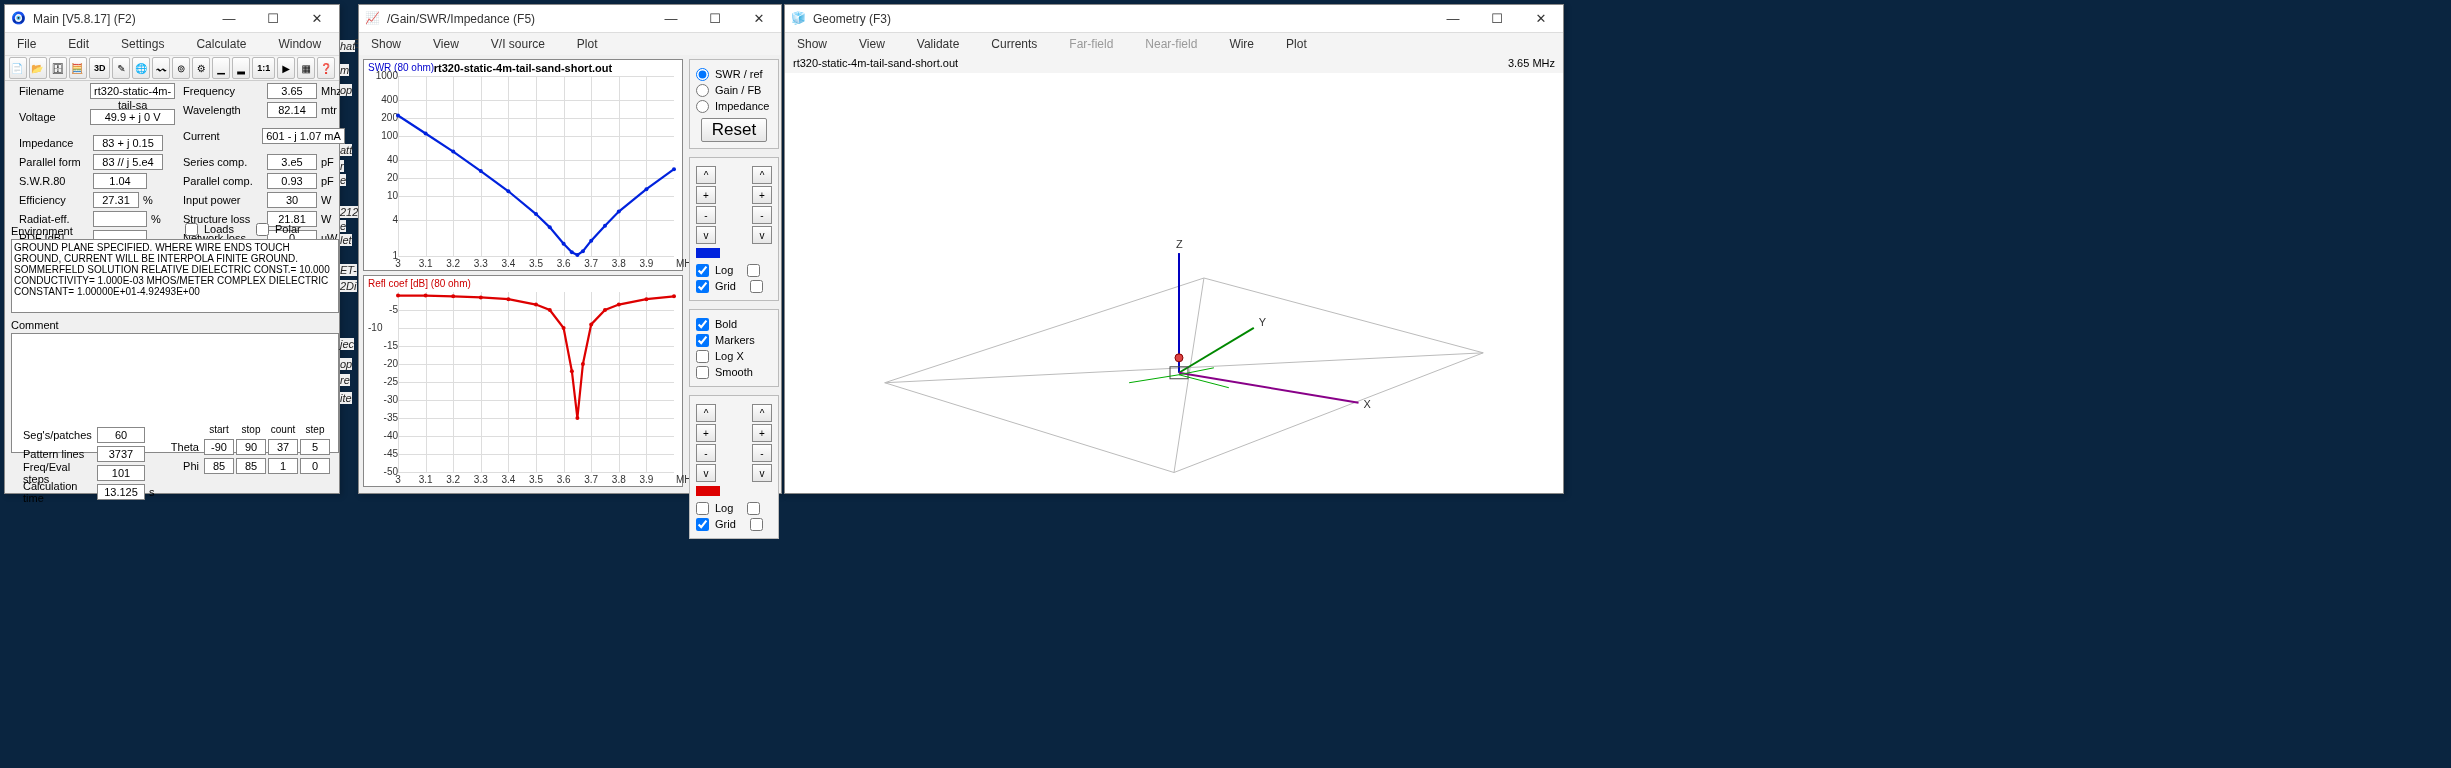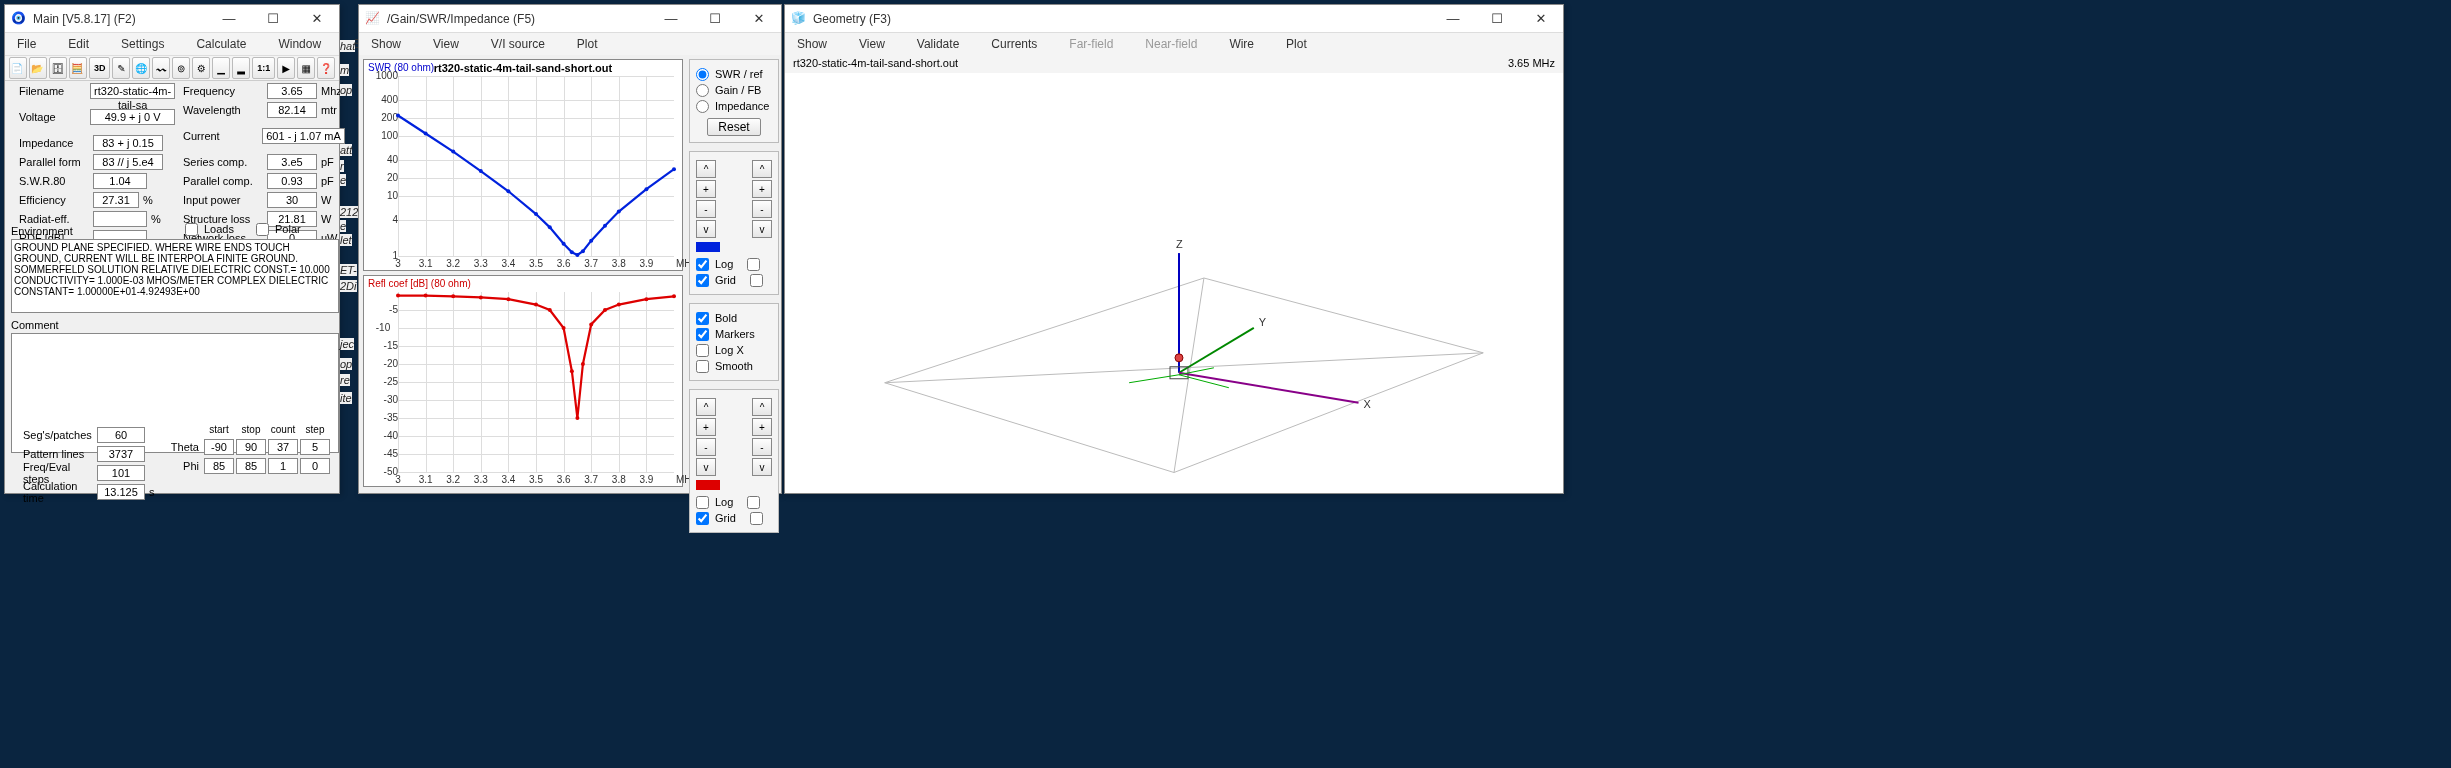--- a/index.html
+++ b/index.html
@@ -115,21 +115,21 @@
   input[type=radio],input[type=checkbox]{ margin:0 2px 0 0; }
   .btnpair { display:flex; gap:28px; justify-content:space-between; margin:2px 0;}
   .sqbtn {
     width:20px; height:18px; border:1px solid #888;
     background:linear-gradient(#fefefe,#e6e6e6);
     display:flex;align-items:center;justify-content:center;font-size:10px;
   }
   .colorbox { width:24px; height:10px; margin:4px 0;}
   button.reset {
     border:1px solid #888; background:linear-gradient(#fefefe,#e6e6e6);
-    padding:1px 10px; font-size:12px; border-radius:2px; margin-top:4px;
+    padding:1px 10px; font-size:17px; border-radius:2px; margin-top:4px;
   }
 
   .chart-title { position:absolute; top:2px; left:0; right:0; text-align:center; font-size:11px; font-weight:bold;}
   .chart-ylabel { position:absolute; top:2px; left:4px; font-size:10px;}
   .chart-ylabel.blue { color:#0000cc; }
   .chart-ylabel.red { color:#cc0000; }
   .axis-tick { position:absolute; font-size:10px; color:#333; }
   .gridline { position:absolute; background:#ddd; }
   svg.curve { position:absolute; inset:0; }
 
@@ -439,21 +439,21 @@
           <div class="axis-tick" style="right:284px;top:136px;text-align:right;width:30px">-35</div>
           <div class="gridline" style="left:34px;width:276px;top:124px;height:1px"></div>
           <div class="axis-tick" style="right:284px;top:118px;text-align:right;width:30px">-30</div>
           <div class="gridline" style="left:34px;width:276px;top:106px;height:1px"></div>
           <div class="axis-tick" style="right:284px;top:100px;text-align:right;width:30px">-25</div>
           <div class="gridline" style="left:34px;width:276px;top:88px;height:1px"></div>
           <div class="axis-tick" style="right:284px;top:82px;text-align:right;width:30px">-20</div>
           <div class="gridline" style="left:34px;width:276px;top:70.00000000000001px;height:1px"></div>
           <div class="axis-tick" style="right:284px;top:64.00000000000001px;text-align:right;width:30px">-15</div>
           <div class="gridline" style="left:34px;width:276px;top:52px;height:1px"></div>
-          <div class="axis-tick" style="right:284px;top:46px;text-align:center;width:30px">-10</div>
+          <div class="axis-tick" style="right:284px;top:46px;text-align:left;width:30px">-10</div>
           <div class="gridline" style="left:34px;width:276px;top:34px;height:1px"></div>
           <div class="axis-tick" style="right:284px;top:28px;text-align:right;width:30px">-5</div>
           <div class="gridline" style="top:16px;height:180px;left:34px;width:1px"></div>
           <div class="axis-tick" style="left:24px;top:198px;width:20px;text-align:center">3</div>
           <div class="gridline" style="top:16px;height:180px;left:61.60000000000002px;width:1px"></div>
           <div class="axis-tick" style="left:51.60000000000002px;top:198px;width:20px;text-align:center">3.1</div>
           <div class="gridline" style="top:16px;height:180px;left:89.20000000000005px;width:1px"></div>
           <div class="axis-tick" style="left:79.20000000000005px;top:198px;width:20px;text-align:center">3.2</div>
           <div class="gridline" style="top:16px;height:180px;left:116.79999999999995px;width:1px"></div>
           <div class="axis-tick" style="left:106.79999999999995px;top:198px;width:20px;text-align:center">3.3</div>

